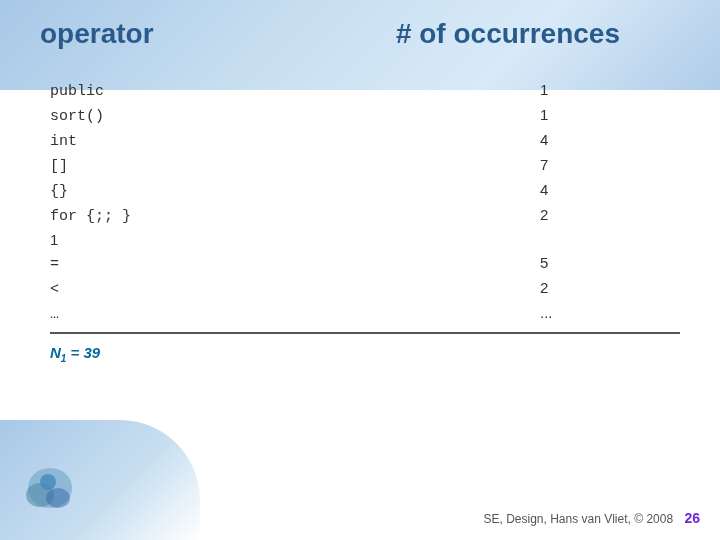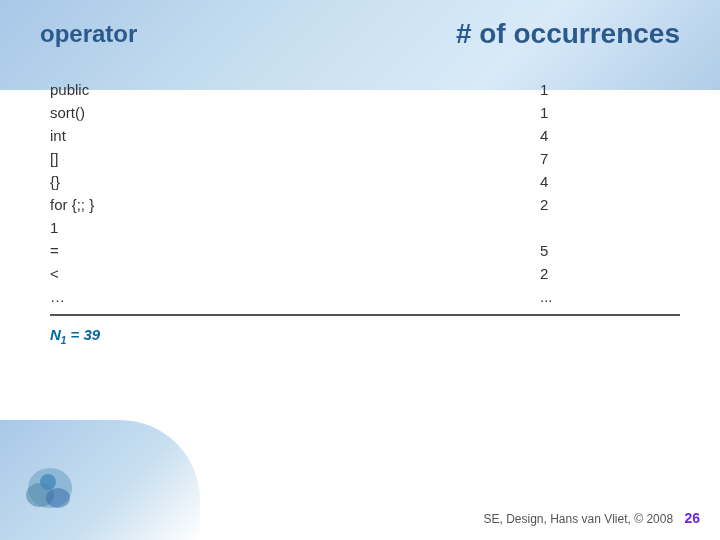--- a/index.html
+++ b/index.html
@@ -40,46 +40,47 @@
 
     
     .header-row {
       display: flex;
       justify-content: space-between;
       align-items: center;
       margin-bottom: 28px;
     }
 
     .header-operator {
-      font-size: 24px;
+      font-size: 28px;
       font-weight: bold;
       color: #2a5a8c;
     }
 
     .header-occurrences {
       font-size: 28px;
       font-weight: bold;
       color: #2a5a8c;
+      margin-right: 60px;
       text-align: right;
     }
 
     
     .table-area {
       padding-left: 10px;
     }
 
     .table-row {
       display: flex;
       justify-content: space-between;
       align-items: baseline;
       padding: 3px 0;
     }
 
     .op-col {
-      font-family: Liberation Sans, sans-serif;
+      font-family: Liberation Mono, monospace;
       font-size: 15px;
       color: #333;
       width: 220px;
     }
 
     .count-col {
       font-size: 15px;
       color: #333;
       width: 80px;
       text-align: left;

